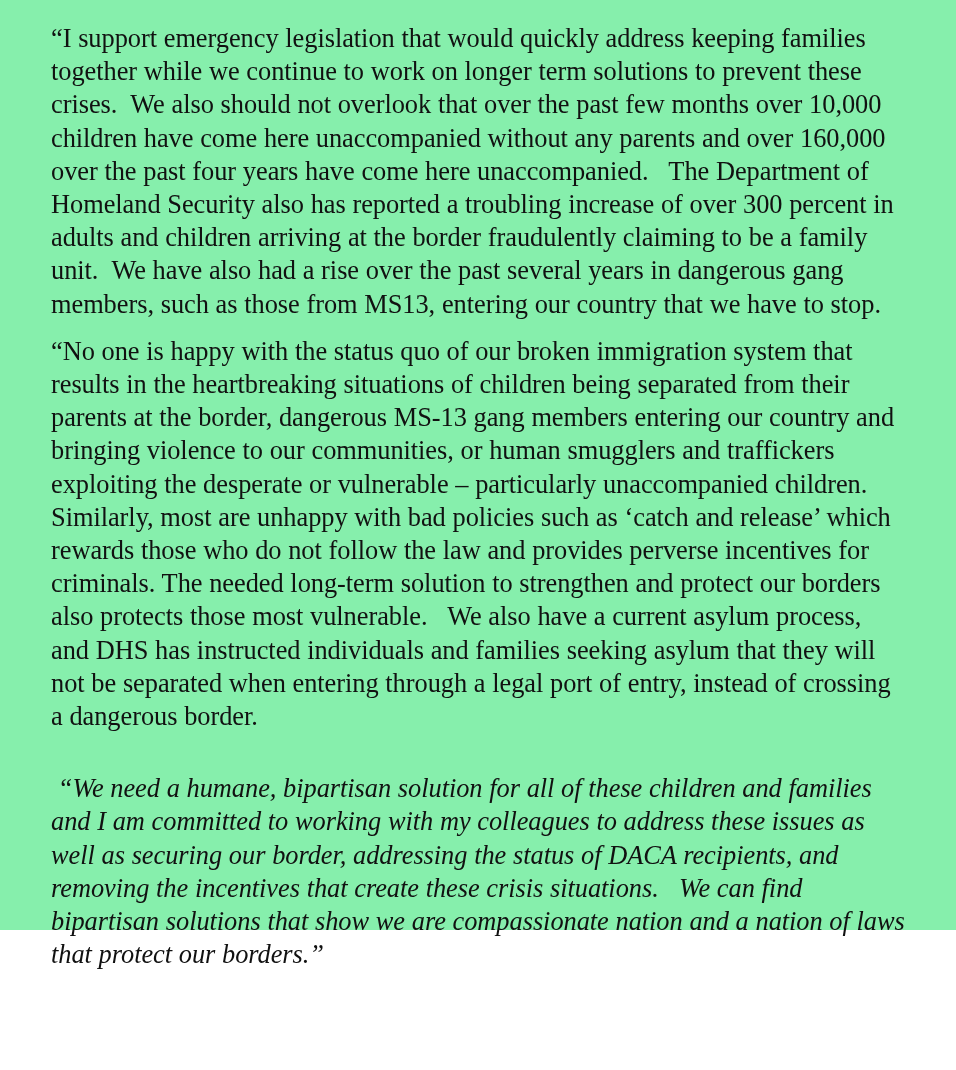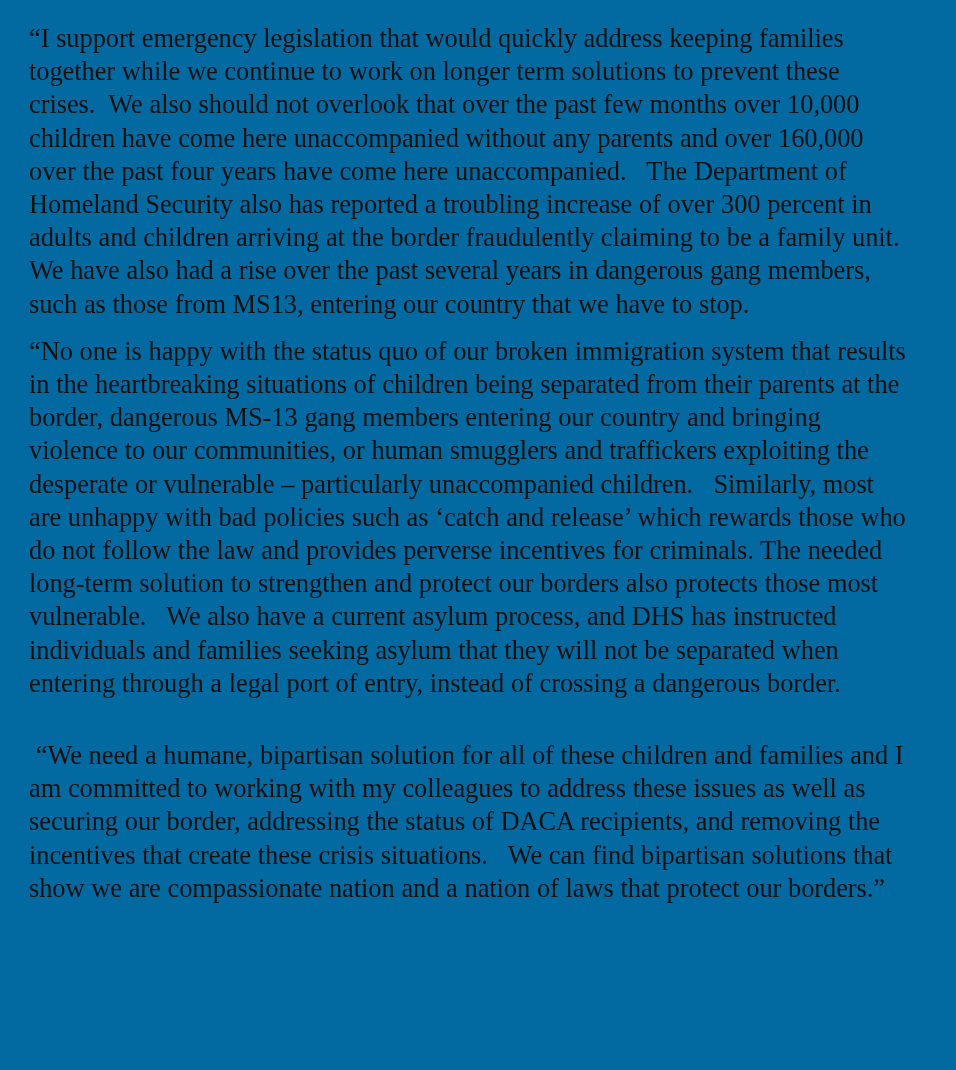--- a/index.html
+++ b/index.html
@@ -13,23 +13,23 @@
     height: 1070px;
     overflow: hidden;
     font-family: "Liberation Serif", "DejaVu Serif", serif;
     color: #111111;
     -webkit-font-smoothing: antialiased;
   }
 
   #document-page {
     box-sizing: border-box;
     width: 956px;
-    height: 1070px;
-    background: #0369a1;
-    padding: 22px 50px 0 29px;
+    height: 930px;
+    background: #86efac;
+    padding: 22px 50px 0 51px;
   }
 
   .statement-body {
     margin: 0;
   }
 
   .statement-paragraph {
     margin: 0;
     padding: 0;
     font-size: 26.4px;
@@ -43,20 +43,21 @@
     -webkit-hyphens: none;
   }
 
   .statement-paragraph + .statement-paragraph {
     margin-top: 14px;
   }
 
   
   .statement-paragraph.p-last {
     margin-top: 39px;
+    font-style: italic;
   }
 </style>
 </head>
 <body>
 
 <div id="document-page">
   <article class="statement-body">
 
     <p class="statement-paragraph p-1">“I support emergency legislation that would quickly address keeping families together while we continue to work on longer term solutions to prevent these crises.  We also should not overlook that over the past few months over 10,000 children have come here unaccompanied without any parents and over 160,000 over the past four years have come here unaccompanied.   The Department of Homeland Security also has reported a troubling increase of over 300 percent in adults and children arriving at the border fraudulently claiming to be a family unit.  We have also had a rise over the past several years in dangerous gang members, such as those from MS13, entering our country that we have to stop.</p>
 

